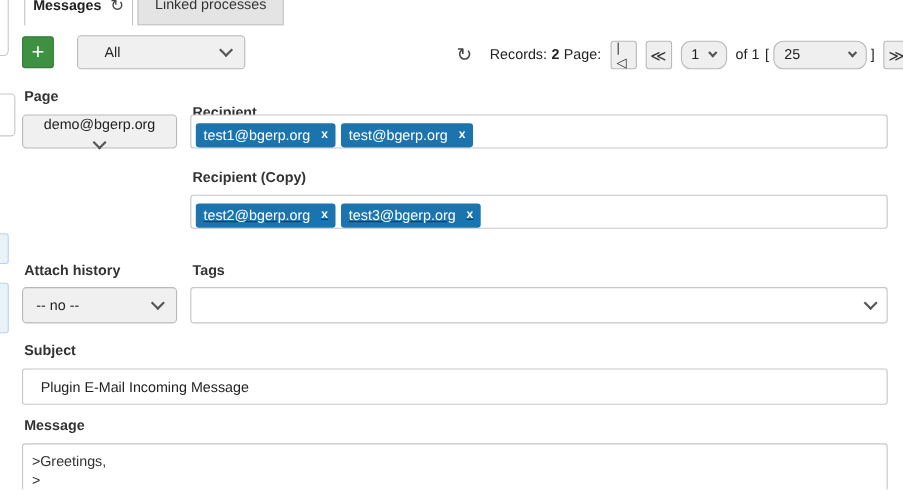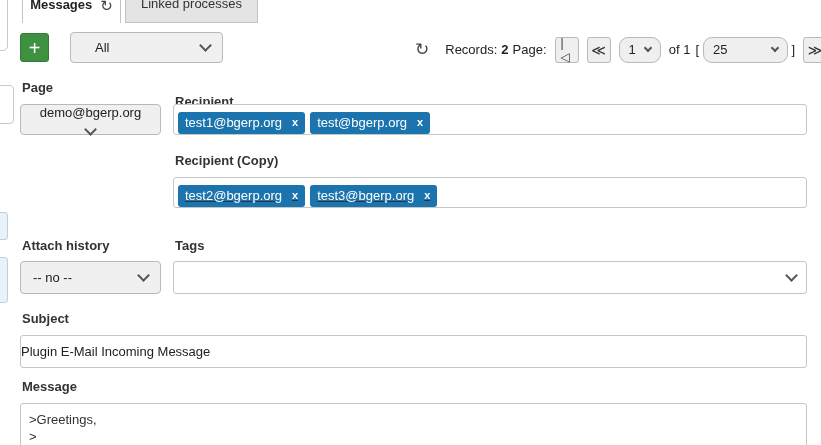--- a/index.html
+++ b/index.html
@@ -68,21 +68,21 @@
   .field {
     position:absolute; background:#fff; border:1px solid #c6c6c6; border-radius:3px;
   }
   .chipfield { display:flex; align-items:flex-end; gap:5px; padding:0 4px; cursor:text; }
   .chip {
     display:flex; align-items:center; gap:10px;
     background:#1b74ad; color:#fff; border-radius:3px;
     padding:3px 7px 4px 7px; font-size:13px; white-space:nowrap;
   }
   .chip-x { font-size:11px; font-weight:bold; cursor:pointer; line-height:1; }
-  .textinput { padding:0 0; display:flex; align-items:center; color:#222; cursor:text; }
+  .textinput { padding:0 16px; display:flex; align-items:center; color:#222; cursor:text; }
   .textarea {
     padding:7px 8px; white-space:pre-line; line-height:17px; color:#333; cursor:text;
     overflow:hidden;
   }
 </style>
 </head>
 <body>
 
 <div id="page">
 

